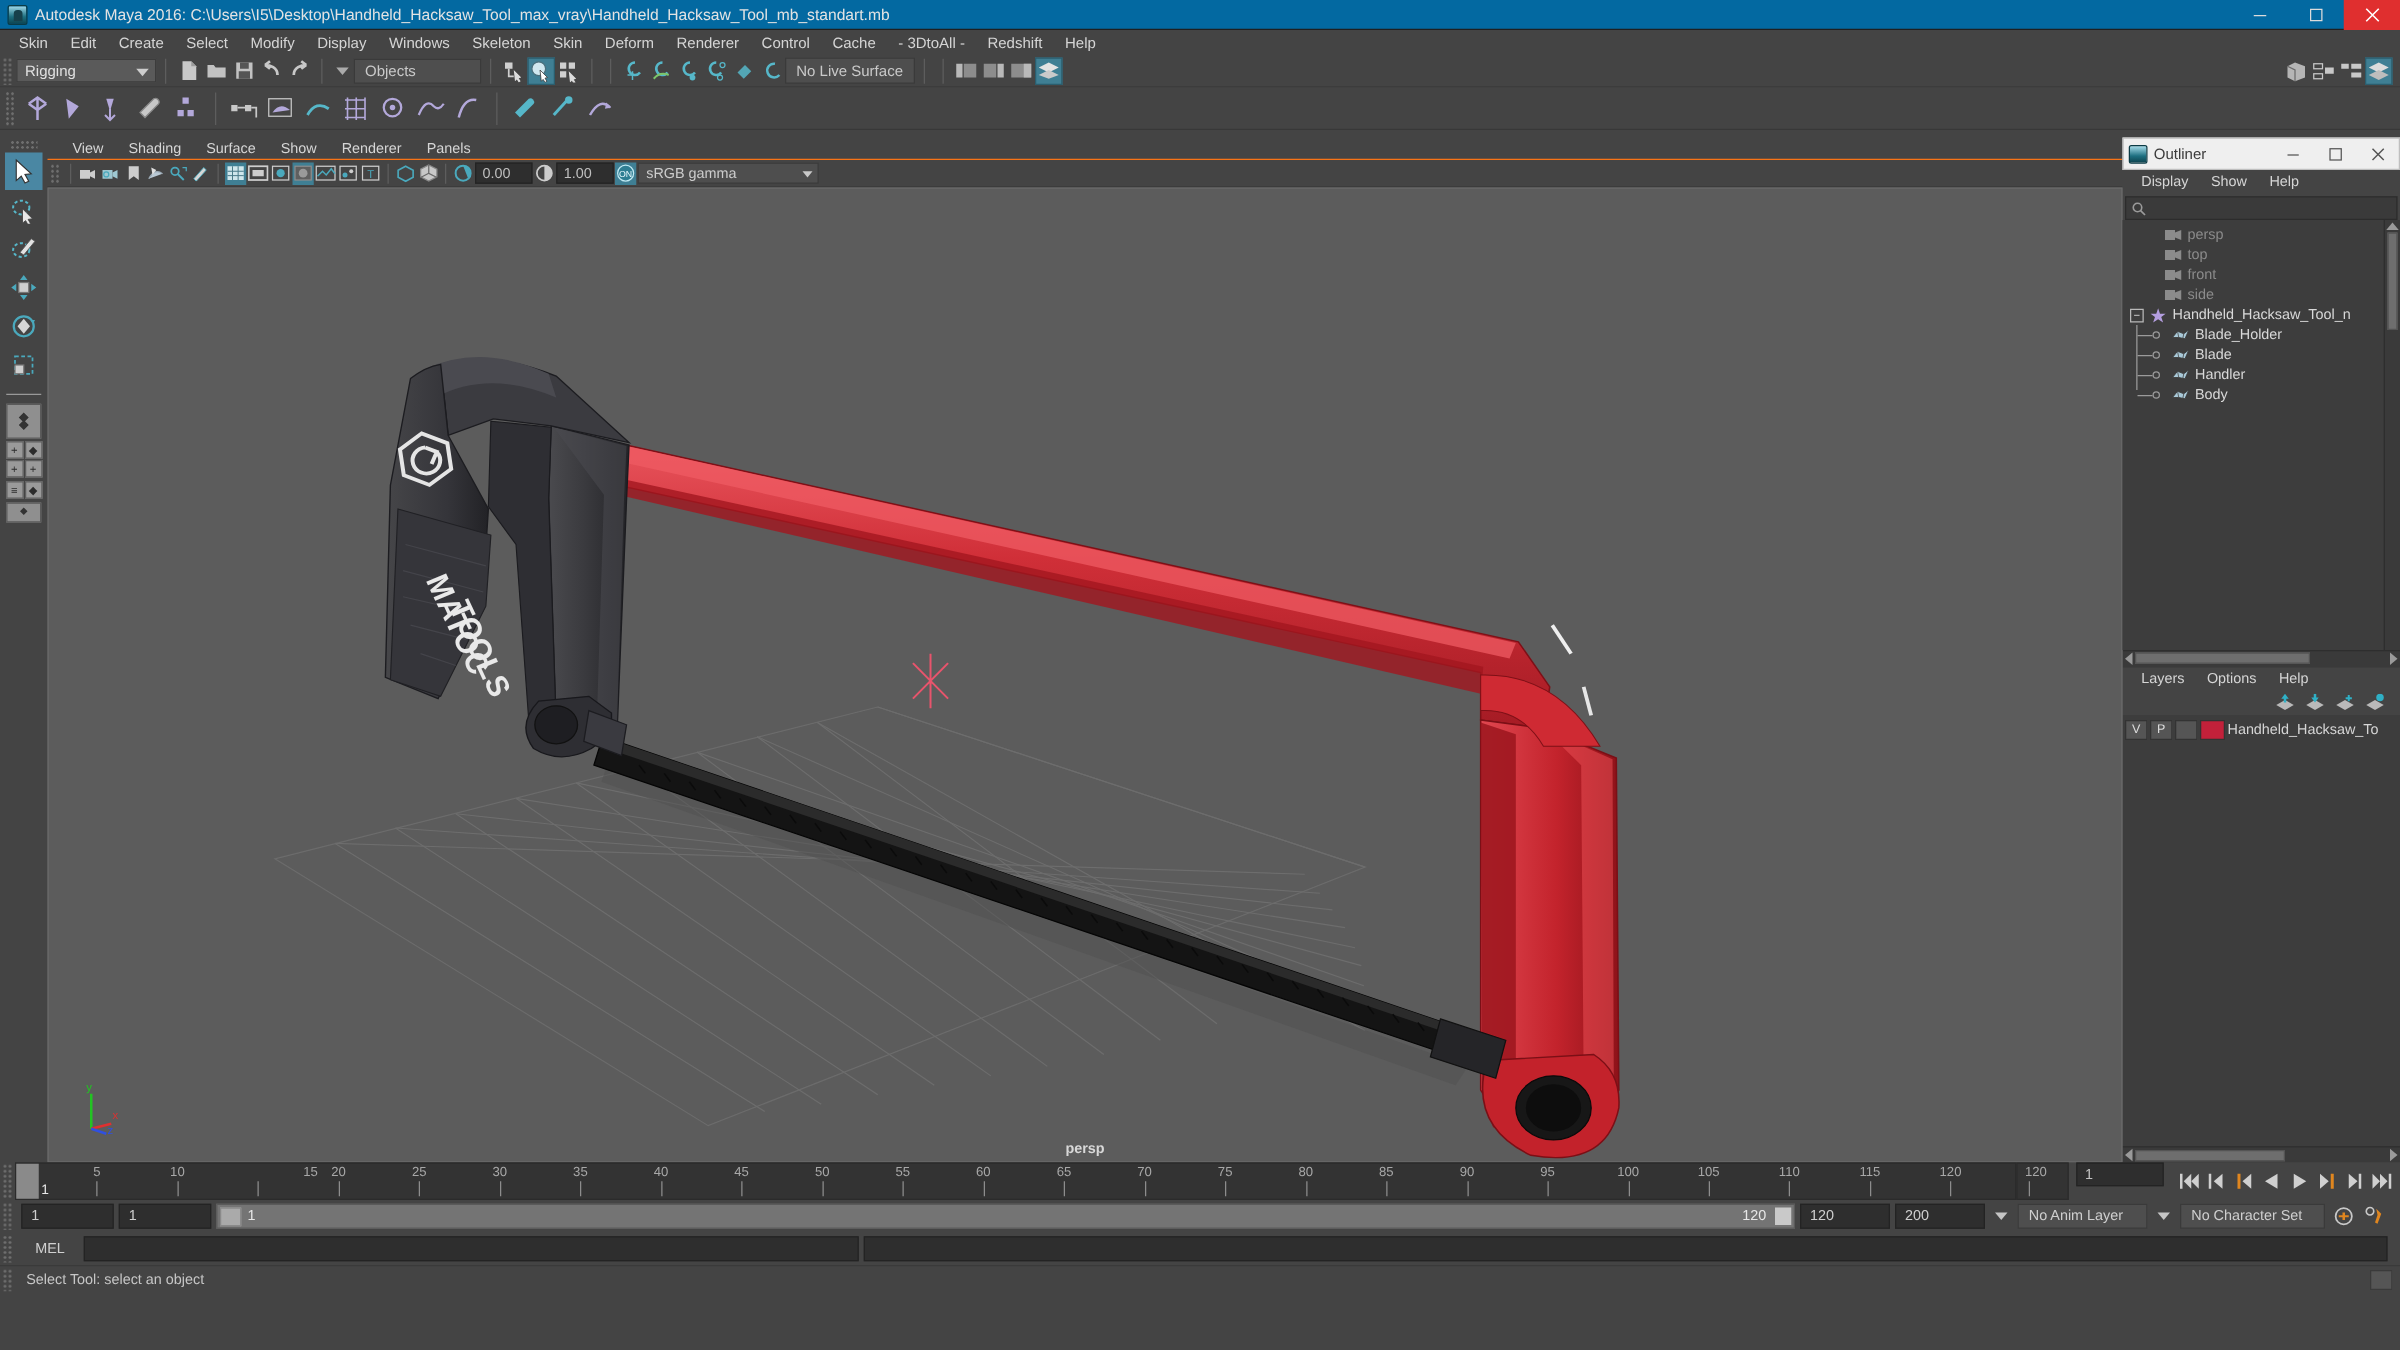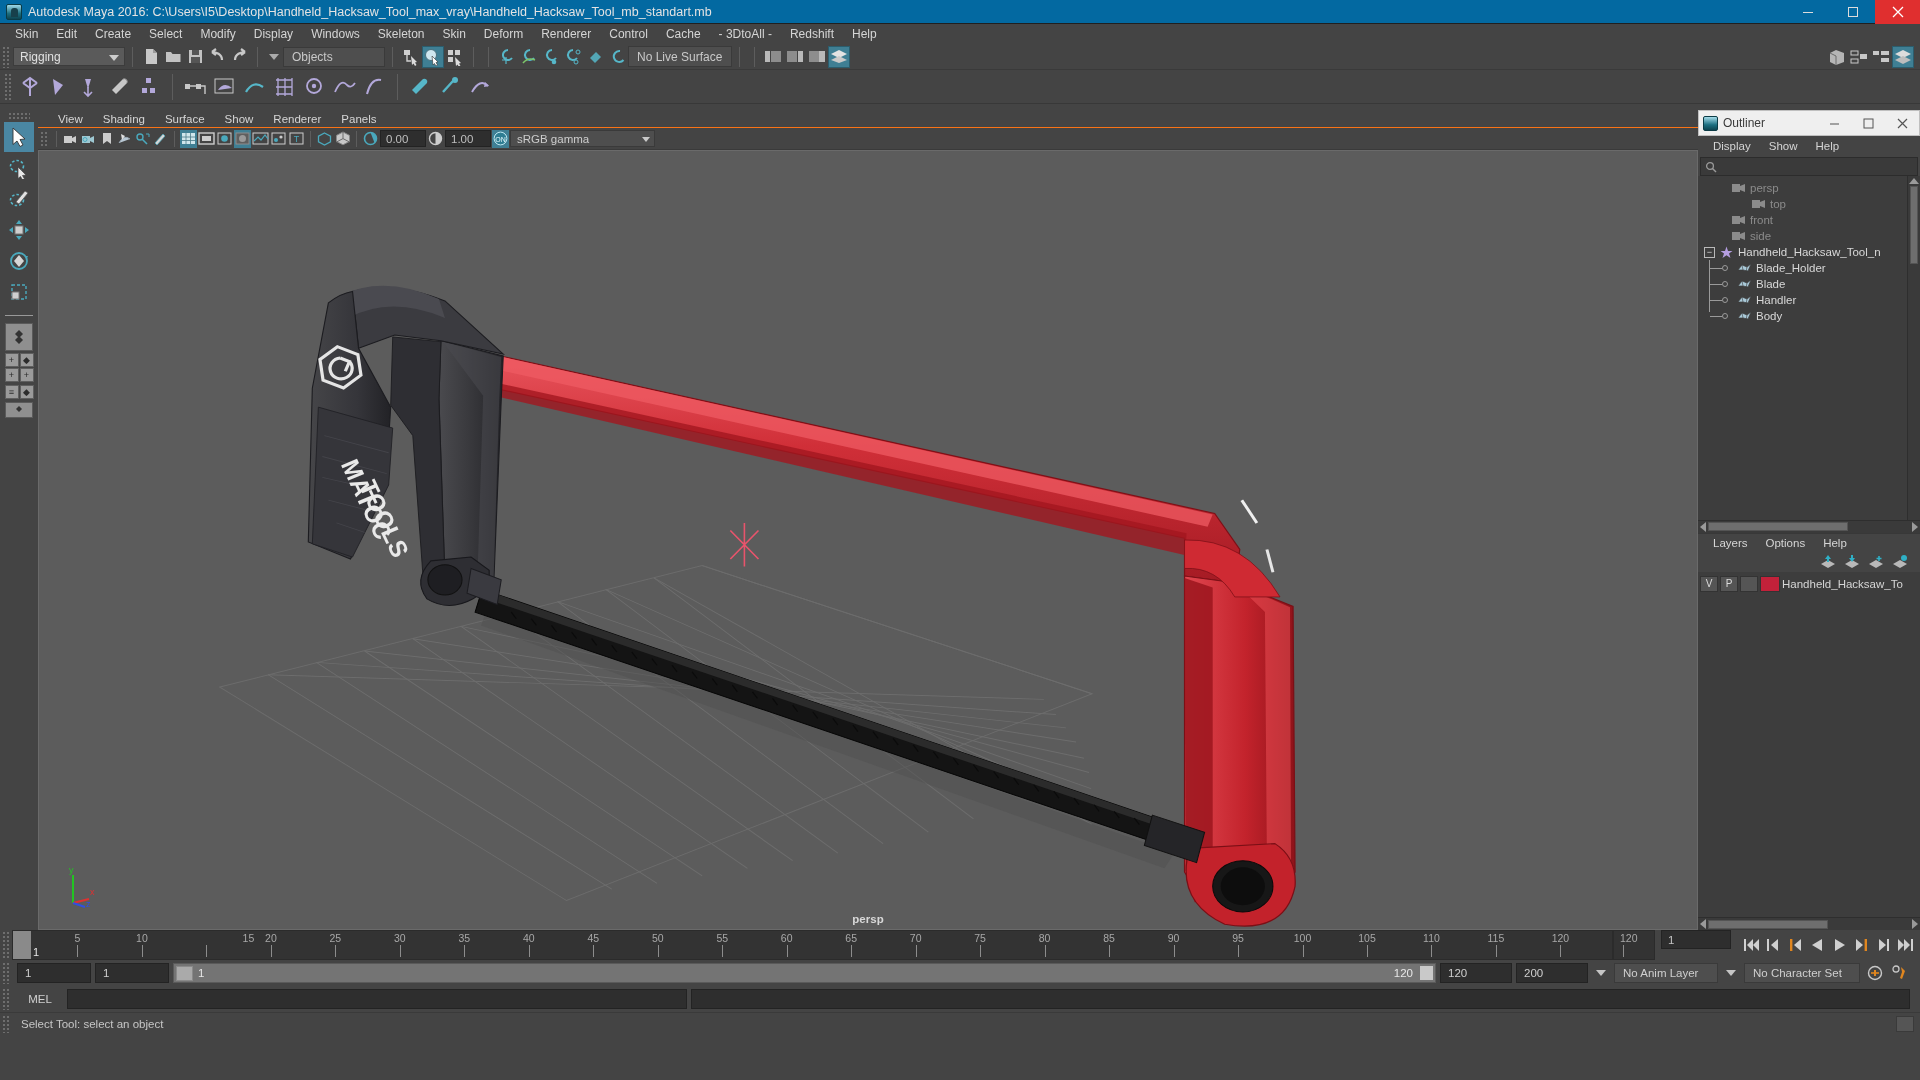--- a/index.html
+++ b/index.html
@@ -903,21 +903,21 @@
       <div class="outl-tree">
         <div class="tree-row dim" style="padding-left:34px">
           <span class="cam-ico">
             <svg width="14" height="10" viewBox="0 0 14 10">
                 <rect x="0" y="1" width="8" height="8" fill="#8b8b8b"></rect>
                 <path d="M8 3 l5 -2 v8 l-5 -2 z" fill="#8b8b8b"></path>
               </svg>
           </span>
           <span>persp</span>
         </div>
-        <div class="tree-row dim" style="padding-left:54px">
+        <div class="tree-row dim" style="padding-left:34px">
           <span class="cam-ico">
             <svg width="14" height="10" viewBox="0 0 14 10">
                 <rect x="0" y="1" width="8" height="8" fill="#8b8b8b"></rect>
                 <path d="M8 3 l5 -2 v8 l-5 -2 z" fill="#8b8b8b"></path>
               </svg>
           </span>
           <span>top</span>
         </div>
         <div class="tree-row dim" style="padding-left:34px">
           <span class="cam-ico">

